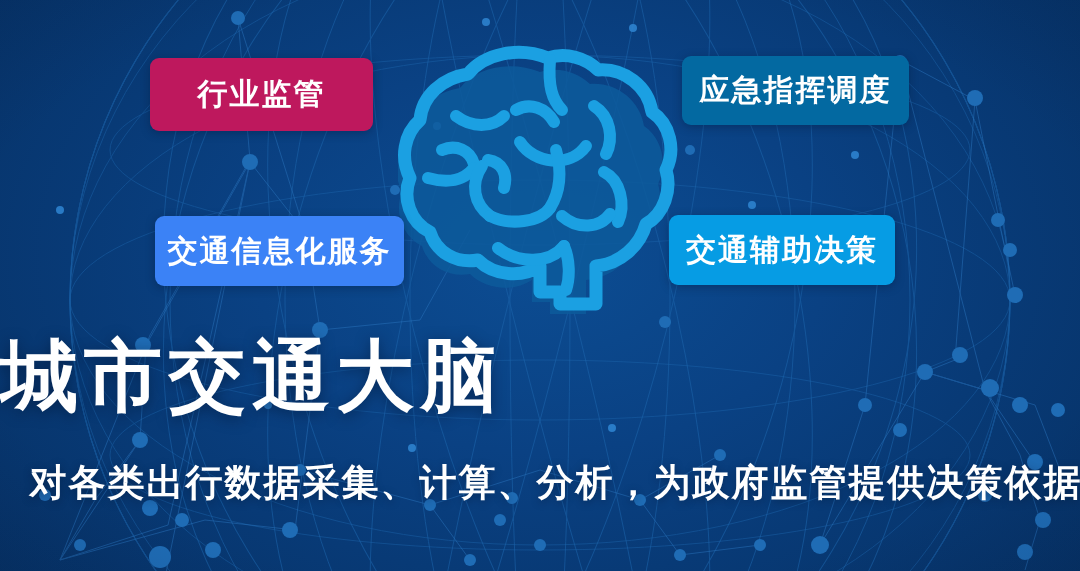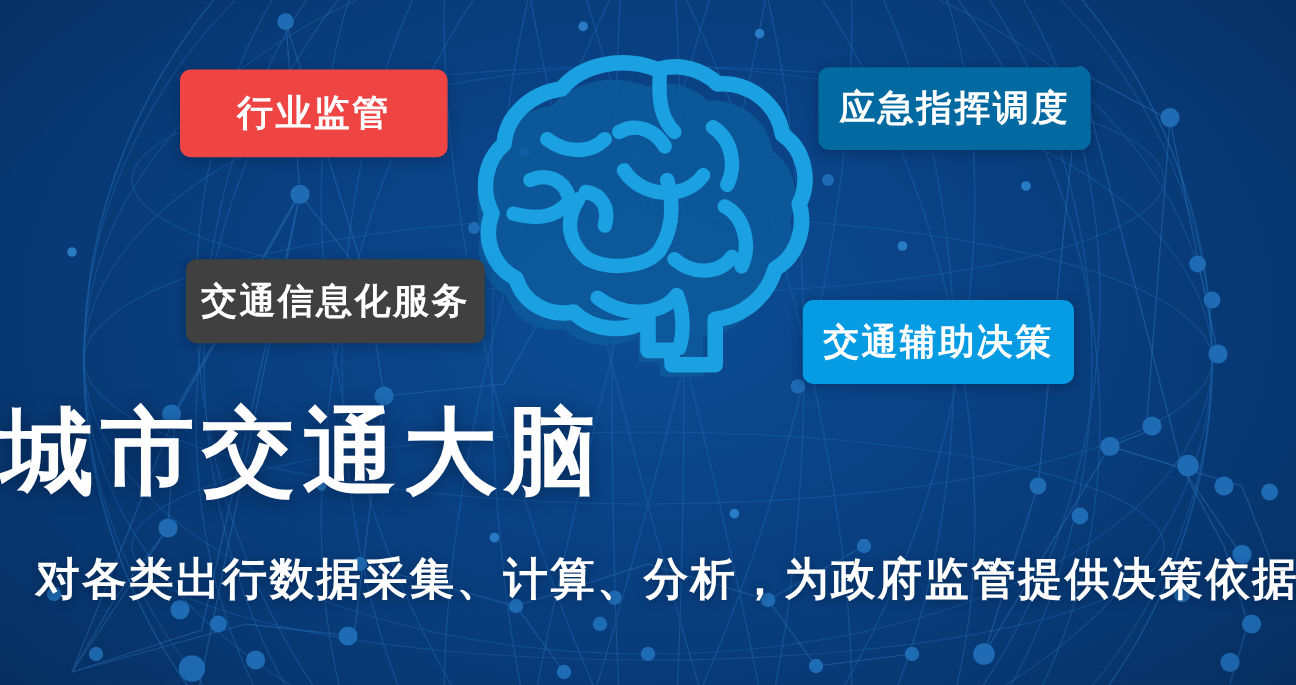--- a/index.html
+++ b/index.html
@@ -269,29 +269,29 @@
         <path d="M92 178 C112 188 142 184 152 170"></path>
         <path d="M158 112 C164 134 162 154 152 170"></path>
         <path d="M206 134 C222 142 228 166 220 184"></path>
         <path d="M164 178 C180 192 202 190 212 176"></path>
         <path d="M100 210 C120 226 152 226 166 208"></path>
         <path d="M166 208 C172 222 172 240 168 252"></path>
       </g>
     </svg>
   </div>
 
-  <div class="tag tag-a" style="background: #ef4444;">
+  <div class="tag tag-a" style="background: #be185d;">
     <span>行业监管</span>
   </div>
   <div class="tag tag-b" style="background: #0369a1;">
     <span>应急指挥调度</span>
   </div>
-  <div class="tag tag-c" style="background: #404040; text-align: right;">
+  <div class="tag tag-c" style="background: #3b82f6; text-align: right;">
     <span>交通信息化服务</span>
   </div>
-  <div class="tag tag-d" style="background: rgb(6, 156, 228); margin-top: 35px;">
+  <div class="tag tag-d" style="background: rgb(6, 156, 228);">
     <span>交通辅助决策</span>
   </div>
 
   <div class="headline">城市交通大脑</div>
   <div class="subline">对各类出行数据采集、计算、分析，为政府监管提供决策依据</div>
 
 </div>
 
 </body></html>

